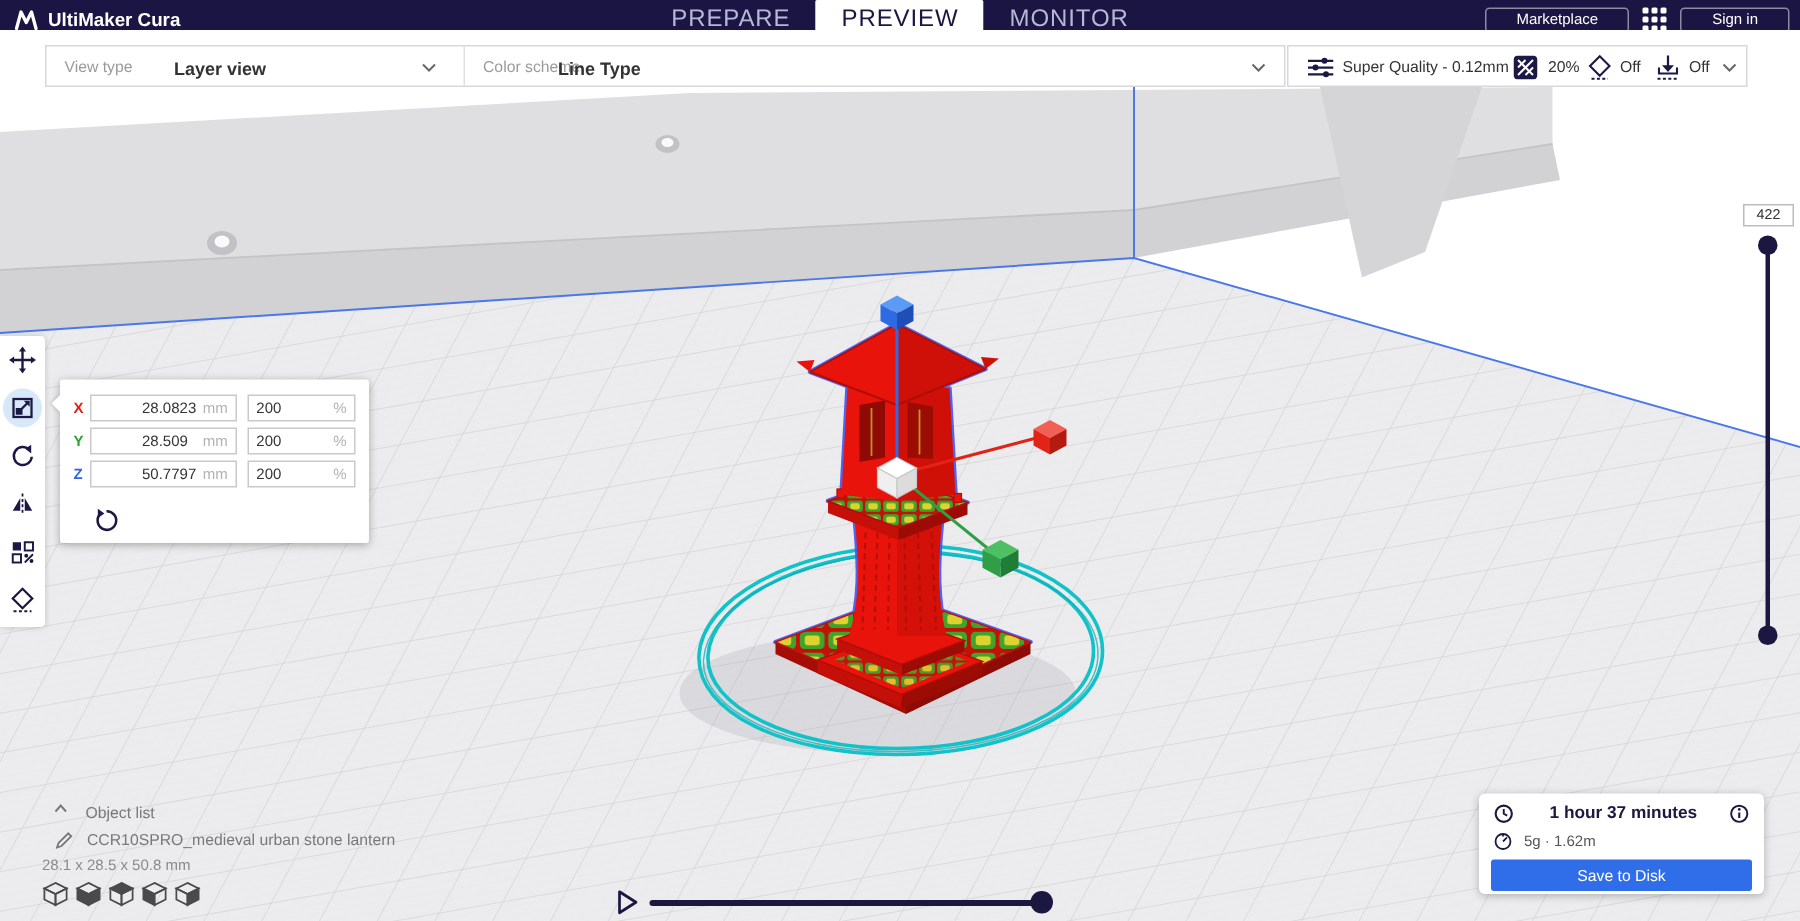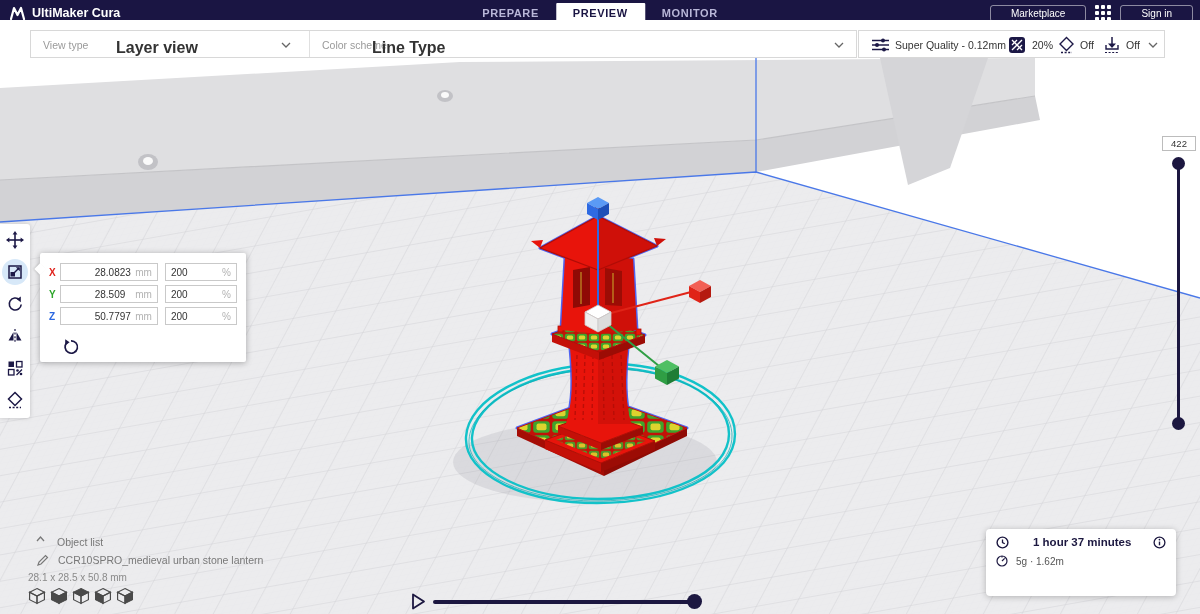--- a/index.html
+++ b/index.html
@@ -5,32 +5,32 @@
   * { margin:0; padding:0; box-sizing:border-box; }
   html,body { width:1200px; height:614px; overflow:hidden; font-family:"Liberation Sans", sans-serif; background:#fff; position:relative; }
 
   
   .scene { position:absolute; left:0; top:0; width:1200px; height:614px; z-index:0; }
 
   
   .header { position:absolute; left:0; top:0; width:1200px; height:20px; background:#1a1543; z-index:30; display:flex; align-items:center; }
   .logo { position:absolute; left:10px; top:0; height:26px; display:flex; align-items:center; gap:6px; color:#fff; font-size:12.5px; font-weight:600; }
   .tabs { position:absolute; left:50%; top:0; transform:translateX(-50%); height:26px; display:flex; align-items:center; }
-  .tab { color:#b9b7d8; font-size:11px; font-weight:700; letter-spacing:.6px; padding:4px 17px; cursor:pointer; }
+  .tab { color:#b9b7d8; font-size:16px; font-weight:400; letter-spacing:.6px; padding:4px 17px; cursor:pointer; }
   .tab.active { background:#fff; color:#1a1543; border-radius:1px; }
   .hdr-right { position:absolute; right:7px; top:0; height:26px; display:flex; align-items:center; gap:9px; }
   .hdr-btn { border:1px solid rgba(255,255,255,.5); border-radius:3px; color:#fff; font-size:10px; padding:2px 20px; background:transparent; }
   .grid-icon { display:grid; grid-template-columns:repeat(3,4px); grid-gap:2px; }
   .grid-icon span { width:4px; height:4px; background:#fff; border-radius:1px; }
 
   
   .panel { position:absolute; background:#fff; border:1px solid #d8d8d8; z-index:20; }
   .view-bar { left:30px; top:30px; width:827px; height:28px; }
   .view-bar .lbl { position:absolute; top:8px; font-size:10.5px; color:#9a9a9a; }
-  .view-bar .val { position:absolute; top:8px; font-size:16px; color:#333; font-weight:600; }
+  .view-bar .val { position:absolute; top:8px; font-size:12px; color:#333; font-weight:600; }
   .divider { position:absolute; left:278px; top:0; width:1px; height:26px; background:#e0e0e0; }
   .chev { position:absolute; width:10px; height:6px; }
   .settings-bar { left:858px; top:30px; width:307px; height:28px; }
   .settings-bar .txt { position:absolute; top:8px; font-size:10.5px; color:#333; }
   .sicon { position:absolute; top:5px; }
 
   
   .toolstrip { position:absolute; left:0; top:224px; width:30px; height:194px; background:#fff; border-radius:0 3px 3px 0; box-shadow:0 0 4px rgba(0,0,0,.18); z-index:20; }
   .tool { width:30px; height:32px; display:flex; align-items:center; justify-content:center; position:relative; cursor:pointer; }
   .tool.sel::before { content:""; position:absolute; width:26px; height:26px; border-radius:50%; background:#d7e8f8; }
@@ -498,13 +498,14 @@
     <circle cx="6.5" cy="3.6" r=".9" fill="#1c1840"></circle>
   </svg>
   <div class="pc-row2">
     <svg width="12" height="12" viewBox="0 0 13 13">
       <circle cx="6.5" cy="6.5" r="5.4" fill="none" stroke="#1c1840" stroke-width="1.3"></circle>
       <line x1="6.5" y1="6.5" x2="9.4" y2="3.6" stroke="#1c1840" stroke-width="1.3"></line>
       <line x1="6.5" y1="1.1" x2="6.5" y2="2.8" stroke="#1c1840" stroke-width="1.3"></line>
     </svg>
     <span>5g · 1.62m</span>
   </div>
+  <button class="save-btn">Save to Disk</button>
 </div>
 
 </body></html>

